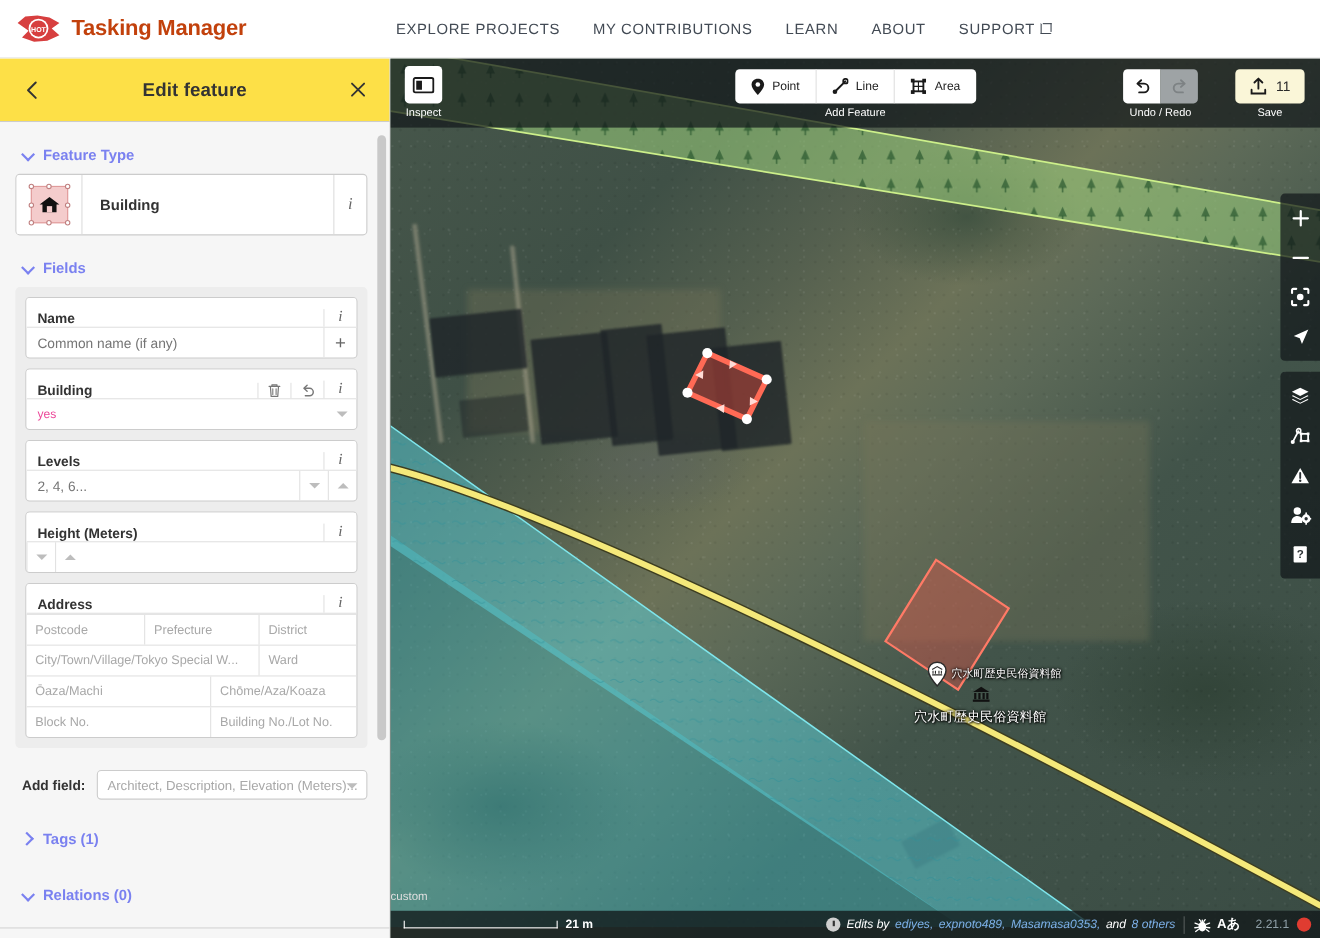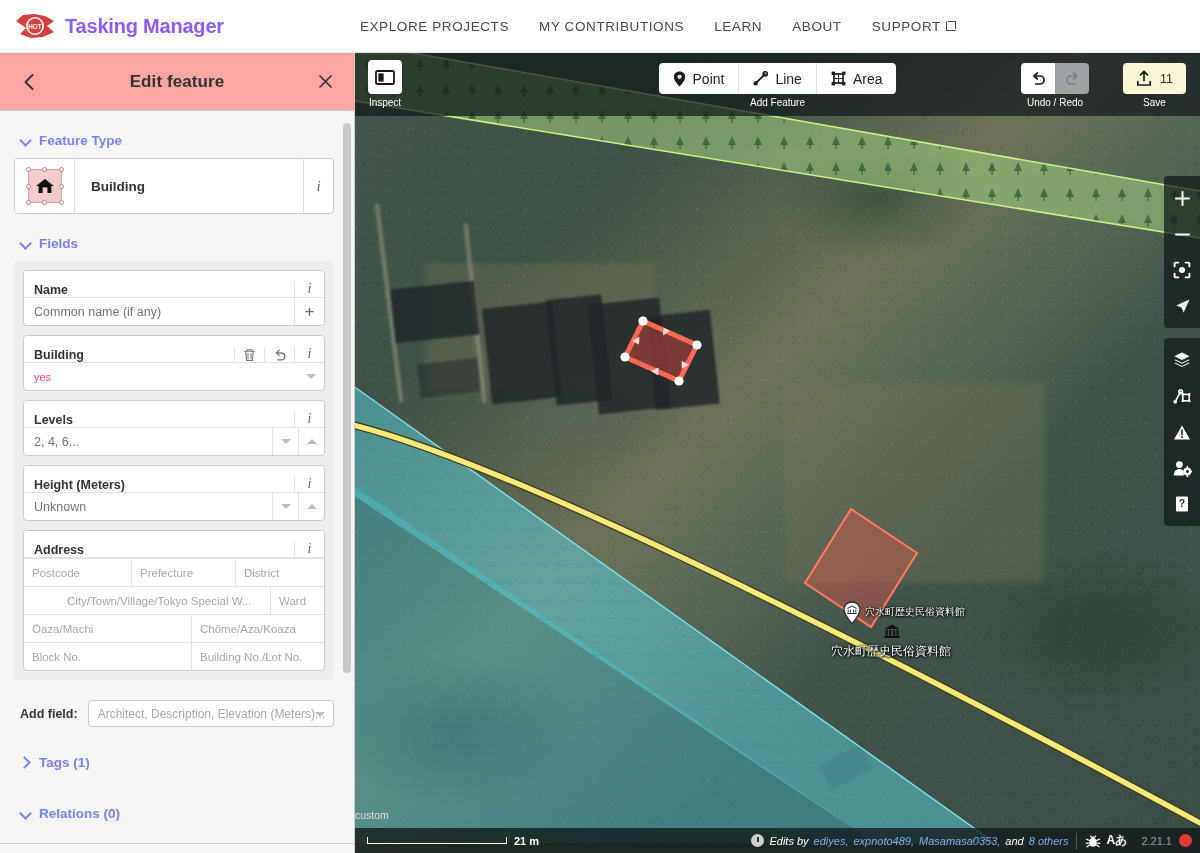--- a/index.html
+++ b/index.html
@@ -12,21 +12,21 @@
 
   
   .topnav {
     height: 53px; flex: 0 0 53px; background: #fff;
     display: flex; align-items: center; border-bottom: 1px solid #e9e9e9;
     position: relative; z-index: 40;
   }
   .brand { display: flex; align-items: center; gap: 9px; padding-left: 14px; }
   .hotlogo { width: 42px; height: 28px; position: relative; }
   .brand-title {
-    font-size: 20px; font-weight: 700; color: #8b5cf6; letter-spacing: -0.2px;
+    font-size: 20px; font-weight: 700; color: #c2410c; letter-spacing: -0.2px;
     font-family: "Liberation Sans", sans-serif;
   }
   .navlinks { display: flex; align-items: center; gap: 30px; margin-left: 136px; }
   .navlink {
     font-size: 13.5px; letter-spacing: 0.6px; color: #424a54; font-weight: 500;
     cursor: pointer; display: flex; align-items: center; gap: 5px;
   }
   .ext-ico { display: inline-block; width: 10px; height: 10px; position: relative; }
   .ext-ico::before {
     content: ""; position: absolute; left: 0; bottom: 0; width: 8px; height: 8px;
@@ -40,21 +40,21 @@
   
   .body { flex: 1; display: flex; position: relative; min-height: 0; }
 
   
   .sidebar {
     width: 355px; flex: 0 0 355px; background: #f6f6f6;
     display: flex; flex-direction: column; position: relative;
     border-right: 1px solid #ccc;
   }
   .sb-header {
-    height: 58px; flex: 0 0 58px; background: #fca5a5; border-bottom: 1px solid #ccc;
+    height: 58px; flex: 0 0 58px; background: #fde047; border-bottom: 1px solid #ccc;
     display: flex; align-items: center; justify-content: space-between; padding: 0 16px;
   }
   .sb-back, .sb-close {
     width: 26px; height: 26px; display: flex; align-items: center; justify-content: center;
     cursor: pointer; color: #333;
   }
   .sb-title { font-size: 17px; font-weight: 700; color: #333; letter-spacing: 0.1px; }
 
   .sb-scroll {
     flex: 1; overflow: hidden; position: relative; padding: 0 0 0 0;
@@ -193,21 +193,21 @@
   .sq-btn {
     width: 34px; height: 34px; background: #fff; border-radius: 4px;
     display: flex; align-items: center; justify-content: center; cursor: pointer; margin: 0 auto;
   }
   .tb-caption { font-size: 10px; color: #fff; margin-top: 3px; text-align: center; white-space: nowrap; }
 
   .addfeature-wrap { position: absolute; left: 50%; transform: translateX(-50%); top: 10px; text-align: center; }
   .addfeature-group { display: flex; background: #fff; border-radius: 4px; overflow: hidden; }
   .af-btn {
     display: flex; align-items: center; gap: 7px; padding: 0 14px; height: 31px;
-    font-size: 14px; color: #222; cursor: pointer; border-right: 1px solid #e0e0e0;
+    font-size: 11px; color: #222; cursor: pointer; border-right: 1px solid #e0e0e0;
   }
   .af-btn:last-child { border-right: none; }
 
   .undo-wrap { position: absolute; right: 111px; top: 10px; text-align: center; }
   .undo-group { display: flex; gap: 0; }
   .ur-btn {
     width: 34px; height: 31px; background: #fff; display: flex; align-items: center; justify-content: center;
     cursor: pointer; border-radius: 4px 0 0 4px;
   }
   .ur-btn.redo { background: #9ea3a5; border-radius: 0 4px 4px 0; cursor: default; }
@@ -408,42 +408,41 @@
                   </div>
               </div>
             </div>
 
             <div class="field">
               <div class="field-head">
                 <div class="lbl">Height (Meters)</div>
                 <div class="hd-btn info">i</div>
               </div>
               <div class="field-body">
-                <input class="val ph" style="border: none; outline: none; font-family: &quot;Liberation Sans&quot;, sans-serif; font-size: 12.5px; color: rgb(51, 51, 51); background: transparent;" placeholder="Unknown">
                 <div class="combo-caret bordered">
                     <span class="caret-down"></span>
                   </div>
                 <div class="combo-caret bordered">
                     <span class="caret-up"></span>
                   </div>
               </div>
             </div>
 
             <div class="field">
               <div class="field-head">
                 <div class="lbl">Address</div>
                 <div class="hd-btn info">i</div>
               </div>
               <div class="addr-row">
                 <div class="addr-cell" style="flex:0 0 108px;">Postcode</div>
                 <div class="addr-cell" style="flex:0 0 104px;">Prefecture</div>
                 <div class="addr-cell" style="flex:1;">District</div>
               </div>
               <div class="addr-row">
-                <div class="addr-cell" style="flex:0 0 212px;margin-left:35px;">City/Town/Village/Tokyo Special W...</div>
+                <div class="addr-cell" style="flex:0 0 212px;">City/Town/Village/Tokyo Special W...</div>
                 <div class="addr-cell" style="flex:1;">Ward</div>
               </div>
               <div class="addr-row">
                 <div class="addr-cell" style="flex:0 0 168px;">Ōaza/Machi</div>
                 <div class="addr-cell" style="flex:1;">Chōme/Aza/Koaza</div>
               </div>
               <div class="addr-row">
                 <div class="addr-cell" style="flex:0 0 168px;">Block No.</div>
                 <div class="addr-cell" style="flex:1;">Building No./Lot No.</div>
               </div>

